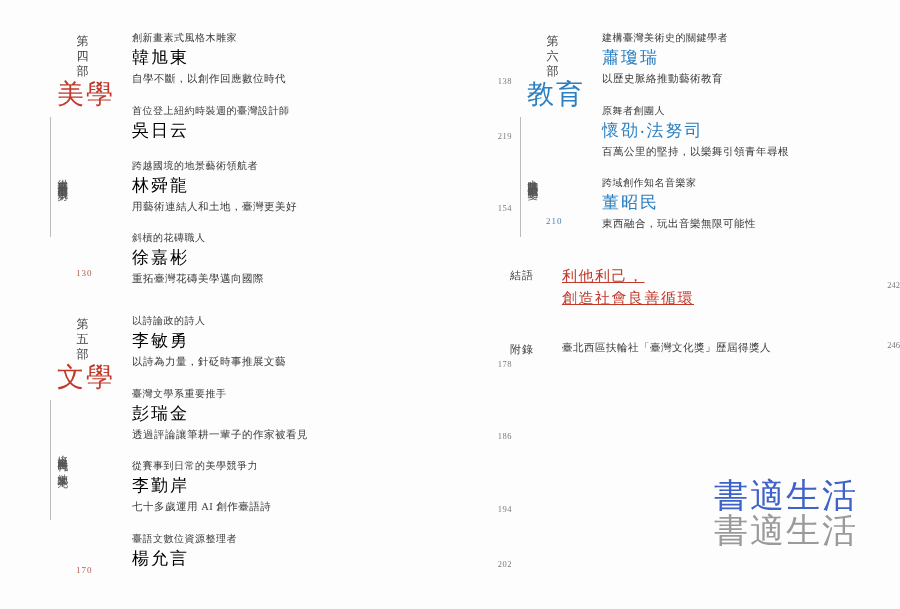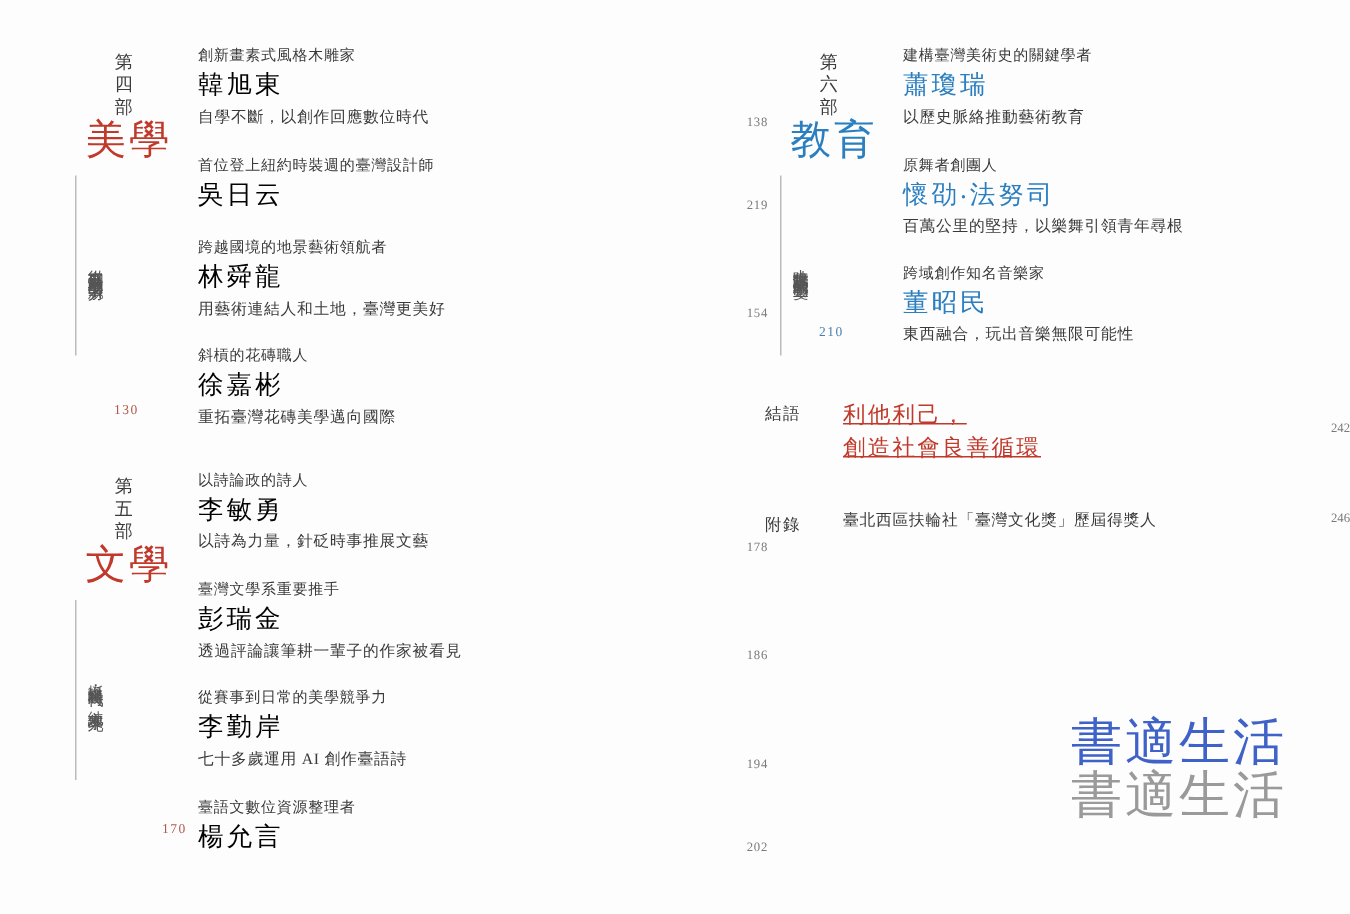--- a/index.html
+++ b/index.html
@@ -228,21 +228,21 @@
         </div>
       </div>
     </div>
 
     <div class="part" style="min-height:245px;">
       <div class="part-head">
         <span class="part-label">第五部</span>
         <span class="part-title">文學</span>
         <div class="part-sub rule">挺過暗黑時代，純文學不死</div>
       </div>
-      <div class="part-page" style="top:234px;margin-left:32px;">170</div>
+      <div class="part-page" style="top:252px;">170</div>
 
       <div class="entries">
         <div class="entry">
           <div class="entry-tag">以詩論政的詩人</div>
           <div class="entry-name">李敏勇</div>
           <div class="entry-desc">以詩為力量，針砭時事推展文藝</div>
           <div class="entry-page">178</div>
         </div>
         <div class="entry">
           <div class="entry-tag">臺灣文學系重要推手</div>

